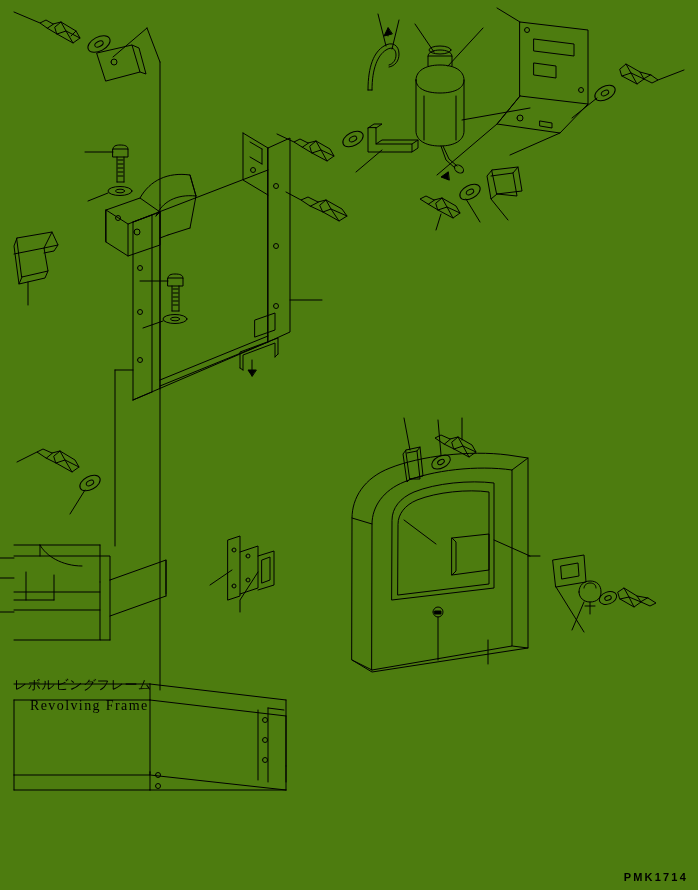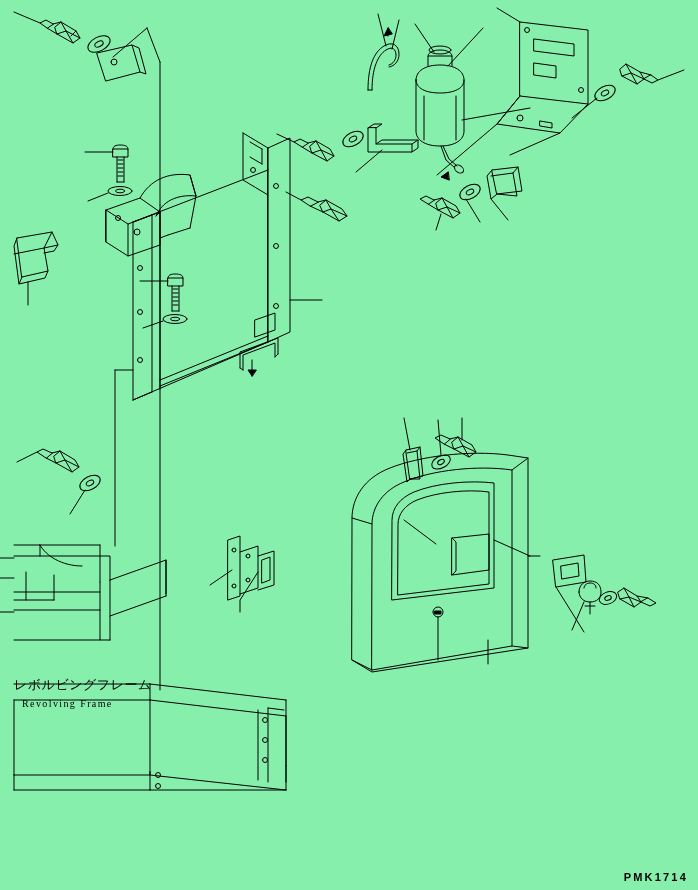--- a/index.html
+++ b/index.html
@@ -4,21 +4,21 @@
 <style>
   html, body {
     margin: 0;
     padding: 0;
     background: #ffffff;
   }
   #page {
     position: relative;
     width: 698px;
     height: 890px;
-    background: #86efac;
+    background: #4d7c0f;
     overflow: hidden;
     font-family: "Liberation Sans", sans-serif;
   }
   #diagram {
     position: absolute;
     left: 0;
     top: 0;
     width: 698px;
     height: 890px;
   }
@@ -27,24 +27,24 @@
     left: 14px;
     top: 676px;
     font-family: "DejaVu Sans", sans-serif;
     font-size: 13px;
     letter-spacing: 0.5px;
     color: #000;
     white-space: nowrap;
   }
   .label-en {
     position: absolute;
-    left: 22px;
+    left: 30px;
     top: 698px;
     font-family: "Liberation Serif", serif;
-    font-size: 10px;
+    font-size: 14px;
     letter-spacing: 1.4px;
     color: #000;
     white-space: nowrap;
   }
   .drawing-no {
     position: absolute;
     right: 10px;
     bottom: 7px;
     font-family: "Liberation Sans", sans-serif;
     font-size: 11px;

